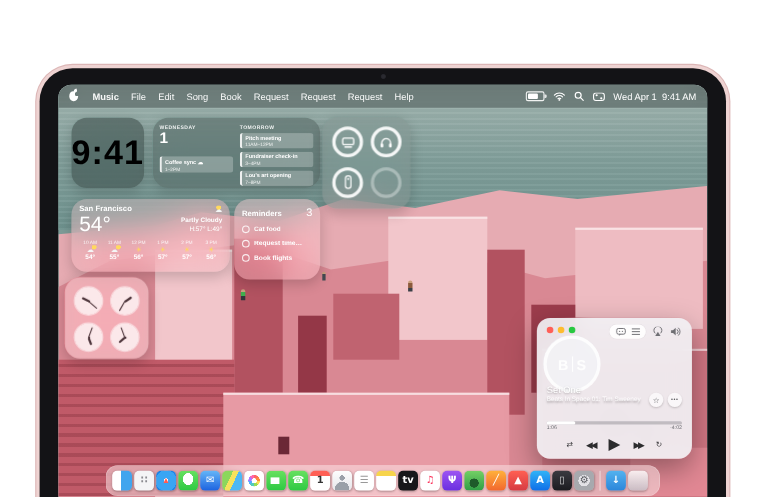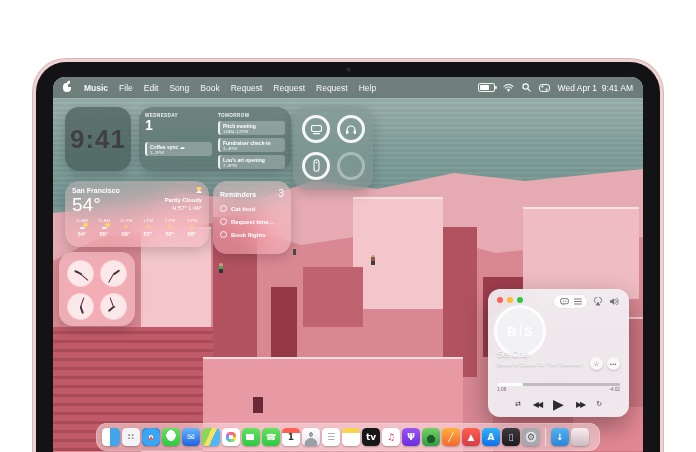--- a/index.html
+++ b/index.html
@@ -50,21 +50,21 @@
   .battery{width:15px;height:7px;border:1px solid rgba(255,255,255,0.9);border-radius:2px;position:relative;}
   .battery::before{content:"";position:absolute;left:1px;top:1px;bottom:1px;width:9px;background:#fff;border-radius:1px;}
   .battery::after{content:"";position:absolute;right:-3px;top:1.5px;width:1.5px;height:3px;background:rgba(255,255,255,0.8);border-radius:0 1px 1px 0;}
   .sicon{display:block;}
   .statustime{white-space:pre;font-size:8.5px;}
 
   
   .widget{position:absolute;border-radius:14px;backdrop-filter:blur(14px) saturate(140%);color:#fff;
     box-shadow:0 4px 12px rgba(0,0,0,0.18);}
   .w-clock{left:12px;top:30px;width:66px;height:64px;background:rgba(50,60,58,0.5);display:flex;align-items:center;justify-content:center;}
-  .w-clock .time{font-size:26px;font-weight:bold;letter-spacing:1px;color:#404040;}
+  .w-clock .time{font-size:31px;font-weight:bold;letter-spacing:1px;color:#000000;}
   .w-cal{left:86px;top:30px;width:152px;height:64px;background:rgba(78,88,86,0.48);display:flex;padding:6px;box-sizing:border-box;gap:6px;}
   .cal-col{flex:1;min-width:0;}
   .cal-day{font-size:4.6px;font-weight:bold;letter-spacing:0.4px;opacity:0.9;}
   .cal-num{font-size:14px;font-weight:600;line-height:1.1;}
   .chip{background:rgba(255,255,255,0.25);border-left:2px solid rgba(255,255,255,0.85);border-radius:3px;
     padding:1.5px 3px;margin-top:3px;}
   .chip-title{font-size:5px;font-weight:bold;white-space:nowrap;overflow:hidden;}
   .chip-time{font-size:4.4px;opacity:0.85;}
   .w-cal .today .chip{margin-top:9px;}
   .w-controls{left:240px;top:29px;width:80px;height:84px;background:rgba(130,140,138,0.42);

